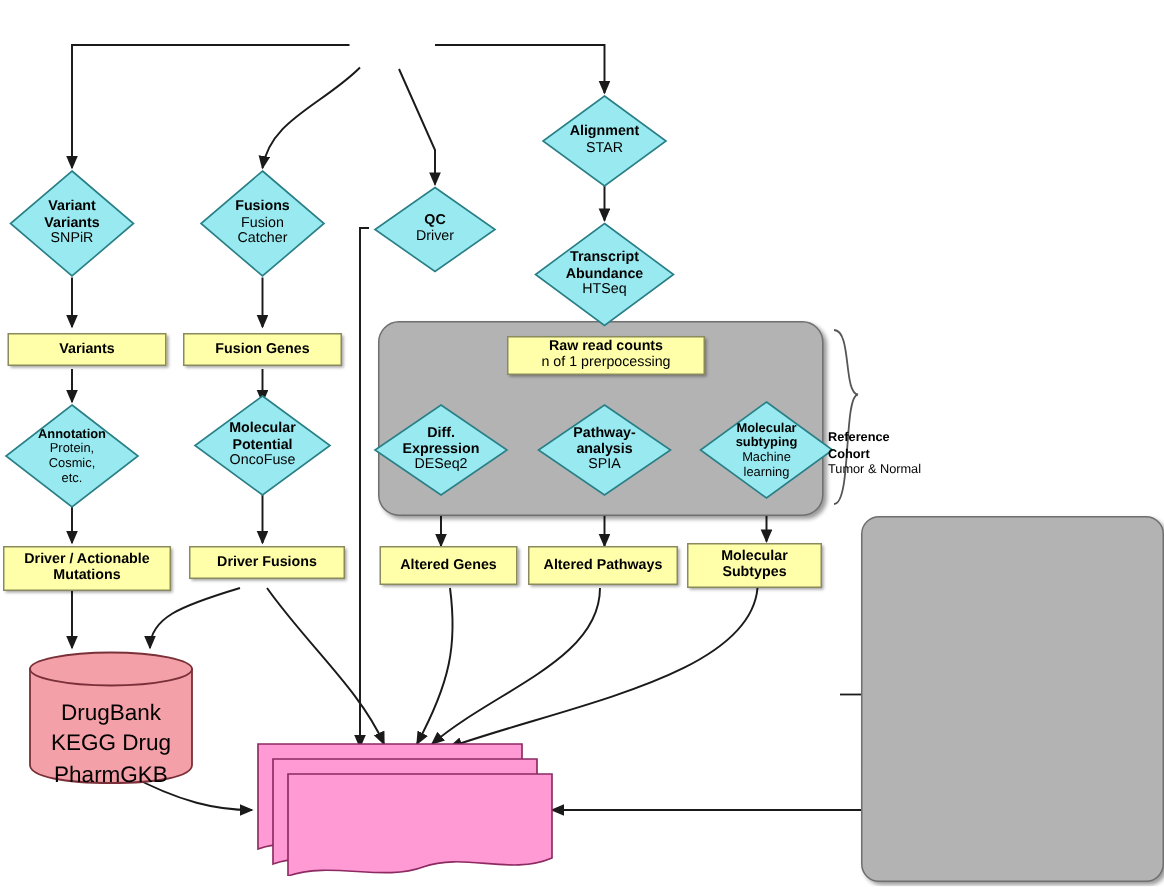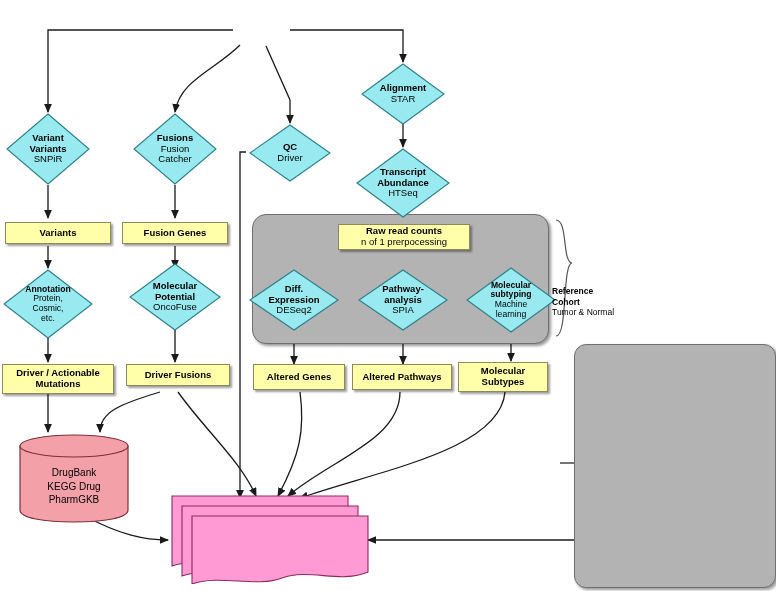--- a/index.html
+++ b/index.html
@@ -83,21 +83,21 @@
     text-align:left;
   }
   .reflabel b{font-weight:bold;}
   
   .cyl{position:absolute;z-index:5;}
   .cyl .cyl-label{
     position:absolute;
     left:0;right:0;
     top:34px;
     text-align:center;
-    font-size:10px;
+    font-size:15px;
     line-height:1.35;
     z-index:3;
     color:#000;
   }
   
   .reportstack{position:absolute;z-index:5;}
   .reportstack .rlabel{
     position:absolute;
     left:0;right:0;
     top:46px;

